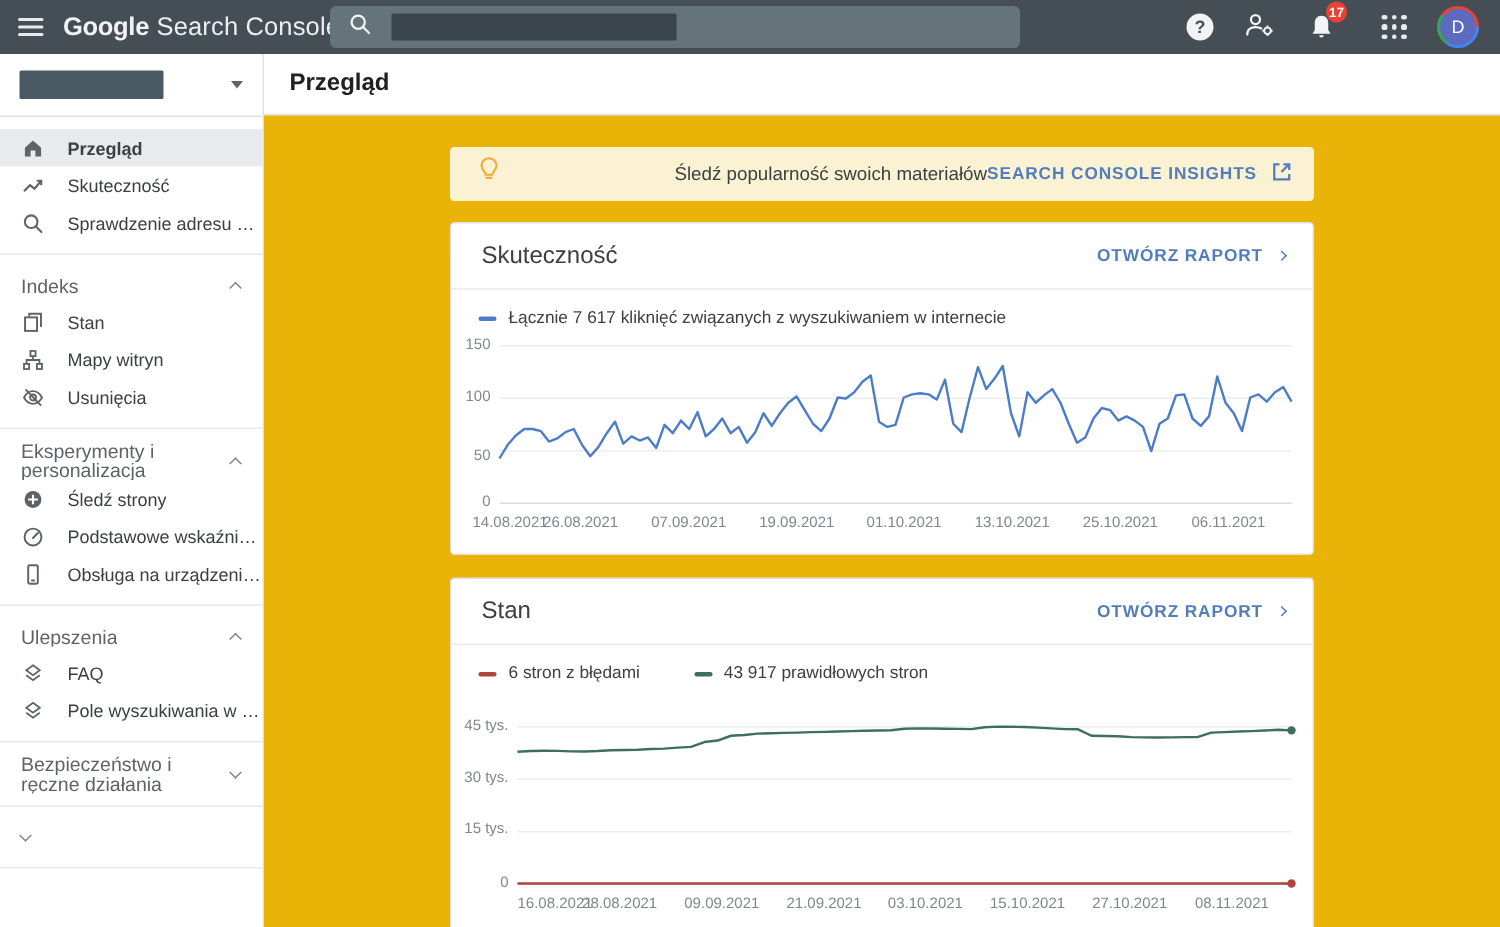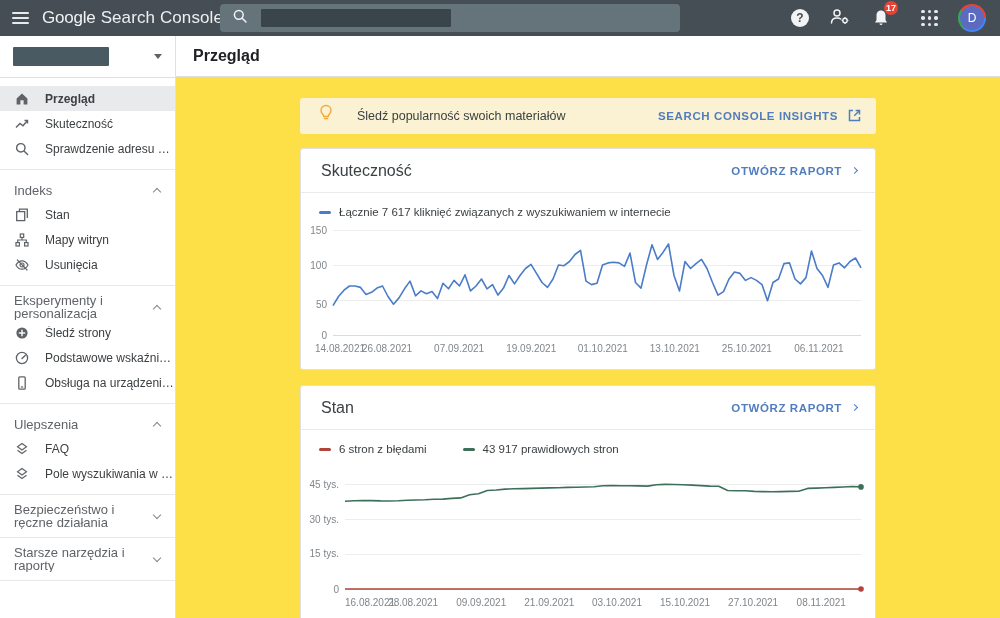--- a/index.html
+++ b/index.html
@@ -6,21 +6,21 @@
   html,body { width:1000px; height:618px; overflow:hidden;
     font-family:"Liberation Sans","DejaVu Sans",sans-serif; background:#fbfbfb; color:#3c4043; }
 
   
   .topbar { position:absolute; left:0; top:0; width:1000px; height:36px; background:#454e54;
     display:flex; align-items:center; z-index:30; }
   .hamburger { width:40px; height:36px; display:flex; flex-direction:column; justify-content:center;
     align-items:center; gap:3px; cursor:pointer; }
   .hamburger span { display:block; width:17px; height:2px; background:#e8eaed; border-radius:1px; }
   .logo { display:flex; align-items:baseline; gap:5px; white-space:nowrap; margin-left:2px; }
-  .logo .g { font-size:17px; font-weight:400; color:#f1f3f4; letter-spacing:-0.2px; }
+  .logo .g { font-size:17px; font-weight:700; color:#f1f3f4; letter-spacing:-0.2px; }
   .logo .rest { font-size:17px; font-weight:400; color:#eceff1; letter-spacing:0.1px; }
   .search-pill { position:absolute; left:220px; top:4px; width:460px; height:28px; background:#65737b;
     border-radius:4px; display:flex; align-items:center; padding-left:12px; }
   .search-pill svg { flex:none; }
   .search-redact { width:190px; height:18px; background:#3a454b; margin-left:13px; border-radius:1px; }
   .top-icons { position:absolute; right:0; top:0; height:36px; display:flex; align-items:center; gap:20px;
     padding-right:14px; }
   .help-circle { width:18px; height:18px; border-radius:50%; background:#f1f3f4; color:#454e54;
     font-size:12px; font-weight:700; display:flex; align-items:center; justify-content:center; cursor:pointer; }
   .bell-wrap { position:relative; width:20px; height:20px; cursor:pointer; }
@@ -56,22 +56,22 @@
     display:inline-block; flex:none; }
   .chev.up { transform:rotate(-135deg); margin-top:3px; }
   .chev.down { transform:rotate(45deg); margin-bottom:2px; }
   .nav-item .label, .section-header .txt { overflow:hidden; text-overflow:ellipsis; }
 
   
   .main { position:absolute; left:176px; top:36px; right:0; bottom:0; }
   .main-header { height:41px; background:#fff; border-bottom:1px solid #e0e0e0;
     display:flex; align-items:center; padding-left:17px; }
   .page-title { font-size:16px; font-weight:700; color:#202124; }
-  .content { position:absolute; top:41px; left:0; right:0; bottom:0; background:#fde047;
-    overflow:hidden; padding-top:21px; }
+  .content { position:absolute; top:41px; left:0; right:0; bottom:0; background:#eab308;
+    overflow:hidden; padding-top:21px;text-align:right; }
   .center-col { width:576px; margin:0 auto; }
 
   .banner { height:36px; background:#faf2d3; border-radius:3px; display:flex; align-items:center;
     padding:0 14px 0 18px; }
   .banner-text { font-size:12.5px; color:#3c4043; margin-left:23px; flex:1; }
   .banner-link { display:flex; align-items:center; gap:9px; color:#517dbe; font-size:11.5px;
     font-weight:700; letter-spacing:0.6px; cursor:pointer; white-space:nowrap; }
 
   .card { background:#fff; border:1px solid #e0e0e0; border-radius:3px; margin-top:14px; overflow:hidden; }
   .card-header { height:44px; display:flex; align-items:center; justify-content:space-between;
@@ -294,21 +294,20 @@
     </div>
 
     <div class="nav-divider"></div>
     <div class="section-header">
       <span class="txt">Bezpieczeństwo i ręczne działania</span>
       <span class="chev down"></span>
     </div>
 
     <div class="nav-divider"></div>
     <div class="section-header">
-      <span class="txt">Starsze narzędzia i raporty</span>
       <span class="chev down"></span>
     </div>
 
     <div class="nav-divider"></div>
     <div class="nav-item">
       
       
     </div>
   </div>
 </div>

